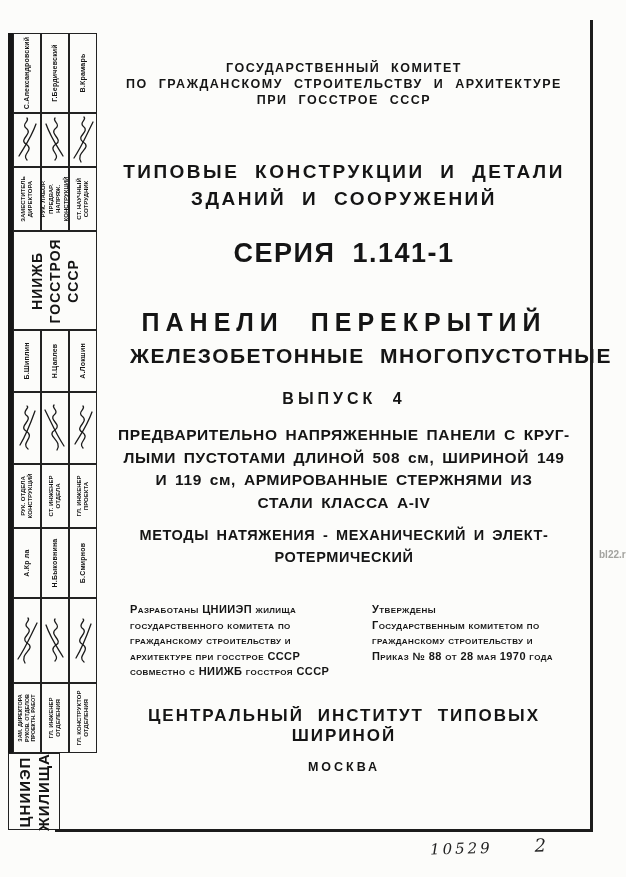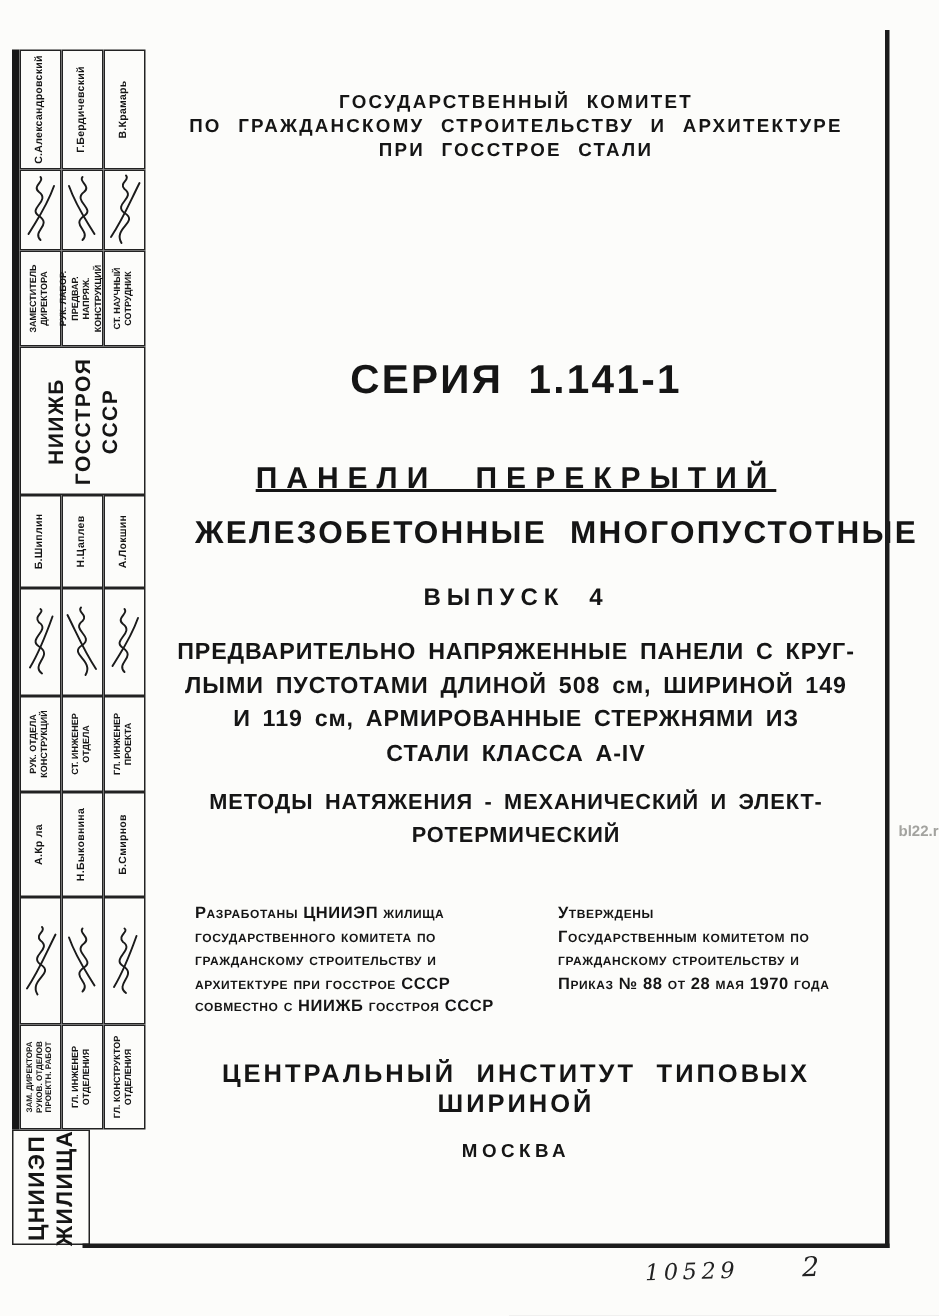--- a/index.html
+++ b/index.html
@@ -18,21 +18,21 @@
   .sig{position:absolute;left:50%;top:50%;transform:translate(-50%,-50%);}
   .sig path{stroke:#1b1b1b;stroke-width:1.3;fill:none;stroke-linecap:round;}
   .sigcell{border:1px solid #222;}
   .leftbar{position:absolute;background:#171717;}
   
   .main{position:absolute;left:97px;top:0;width:494px;height:617px;}
   .ct{position:absolute;left:0;width:100%;text-align:center;font-weight:bold;}
   .hdr{font-size:12.5px;line-height:16px;letter-spacing:1.5px;word-spacing:6px;}
   .band{font-size:19px;line-height:27px;letter-spacing:2.5px;word-spacing:8px;}
   .series{font-size:27px;letter-spacing:1.5px;word-spacing:8px;}
-  .title1{font-size:20px;letter-spacing:6px;word-spacing:14px;text-decoration:underline;}
+  .title1{font-size:25px;letter-spacing:6px;word-spacing:14px;}
   .title2{font-size:21px;letter-spacing:1.5px;word-spacing:8px;margin-left:27px;}
   .issue{font-size:16px;letter-spacing:4px;word-spacing:8px;}
   .para{font-size:15.5px;line-height:22.5px;letter-spacing:.6px;word-spacing:3px;}
   .meth{font-size:14.5px;line-height:22px;letter-spacing:.6px;word-spacing:3px;}
   .colblk{position:absolute;font-weight:bold;font-size:11px;line-height:15.5px;
           font-variant:small-caps;letter-spacing:.4px;text-align:left;}
   .inst{font-size:17px;letter-spacing:2px;word-spacing:7px;}
   .city{font-size:12.5px;letter-spacing:3px;}
   .frame{position:absolute;background:#1c1c1c;}
   .handw{position:absolute;left:430px;top:836px;font-family:"DejaVu Serif",serif;
@@ -220,23 +220,27 @@
           <div class="org2line">ЖИЛИЩА</div>
         </div>
       </div>
     </div>
   </div>
 
   <div class="main">
     <div class="ct hdr" style="top:60px;">
       <div>ГОСУДАРСТВЕННЫЙ КОМИТЕТ</div>
       <div>ПО ГРАЖДАНСКОМУ СТРОИТЕЛЬСТВУ И АРХИТЕКТУРЕ</div>
-      <div>ПРИ ГОССТРОЕ СТАЛИ</div>
-    </div>
-
+      <div>ПРИ ГОССТРОЕ СССР</div>
+    </div>
+
+    <div class="ct band" style="top:158px;">
+      <div>ТИПОВЫЕ КОНСТРУКЦИИ И ДЕТАЛИ</div>
+      <div>ЗДАНИЙ И СООРУЖЕНИЙ</div>
+    </div>
 
     <div class="ct series" style="top:238px;">СЕРИЯ 1.141-1</div>
 
     <div class="ct title1" style="top:308px;">ПАНЕЛИ ПЕРЕКРЫТИЙ</div>
     <div class="ct title2" style="top:344px;">ЖЕЛЕЗОБЕТОННЫЕ МНОГОПУСТОТНЫЕ</div>
 
     <div class="ct issue" style="top:390px;">ВЫПУСК 4</div>
 
     <div class="ct para" style="top:424px;">
       <div>ПРЕДВАРИТЕЛЬНО НАПРЯЖЕННЫЕ ПАНЕЛИ С КРУГ-</div>

